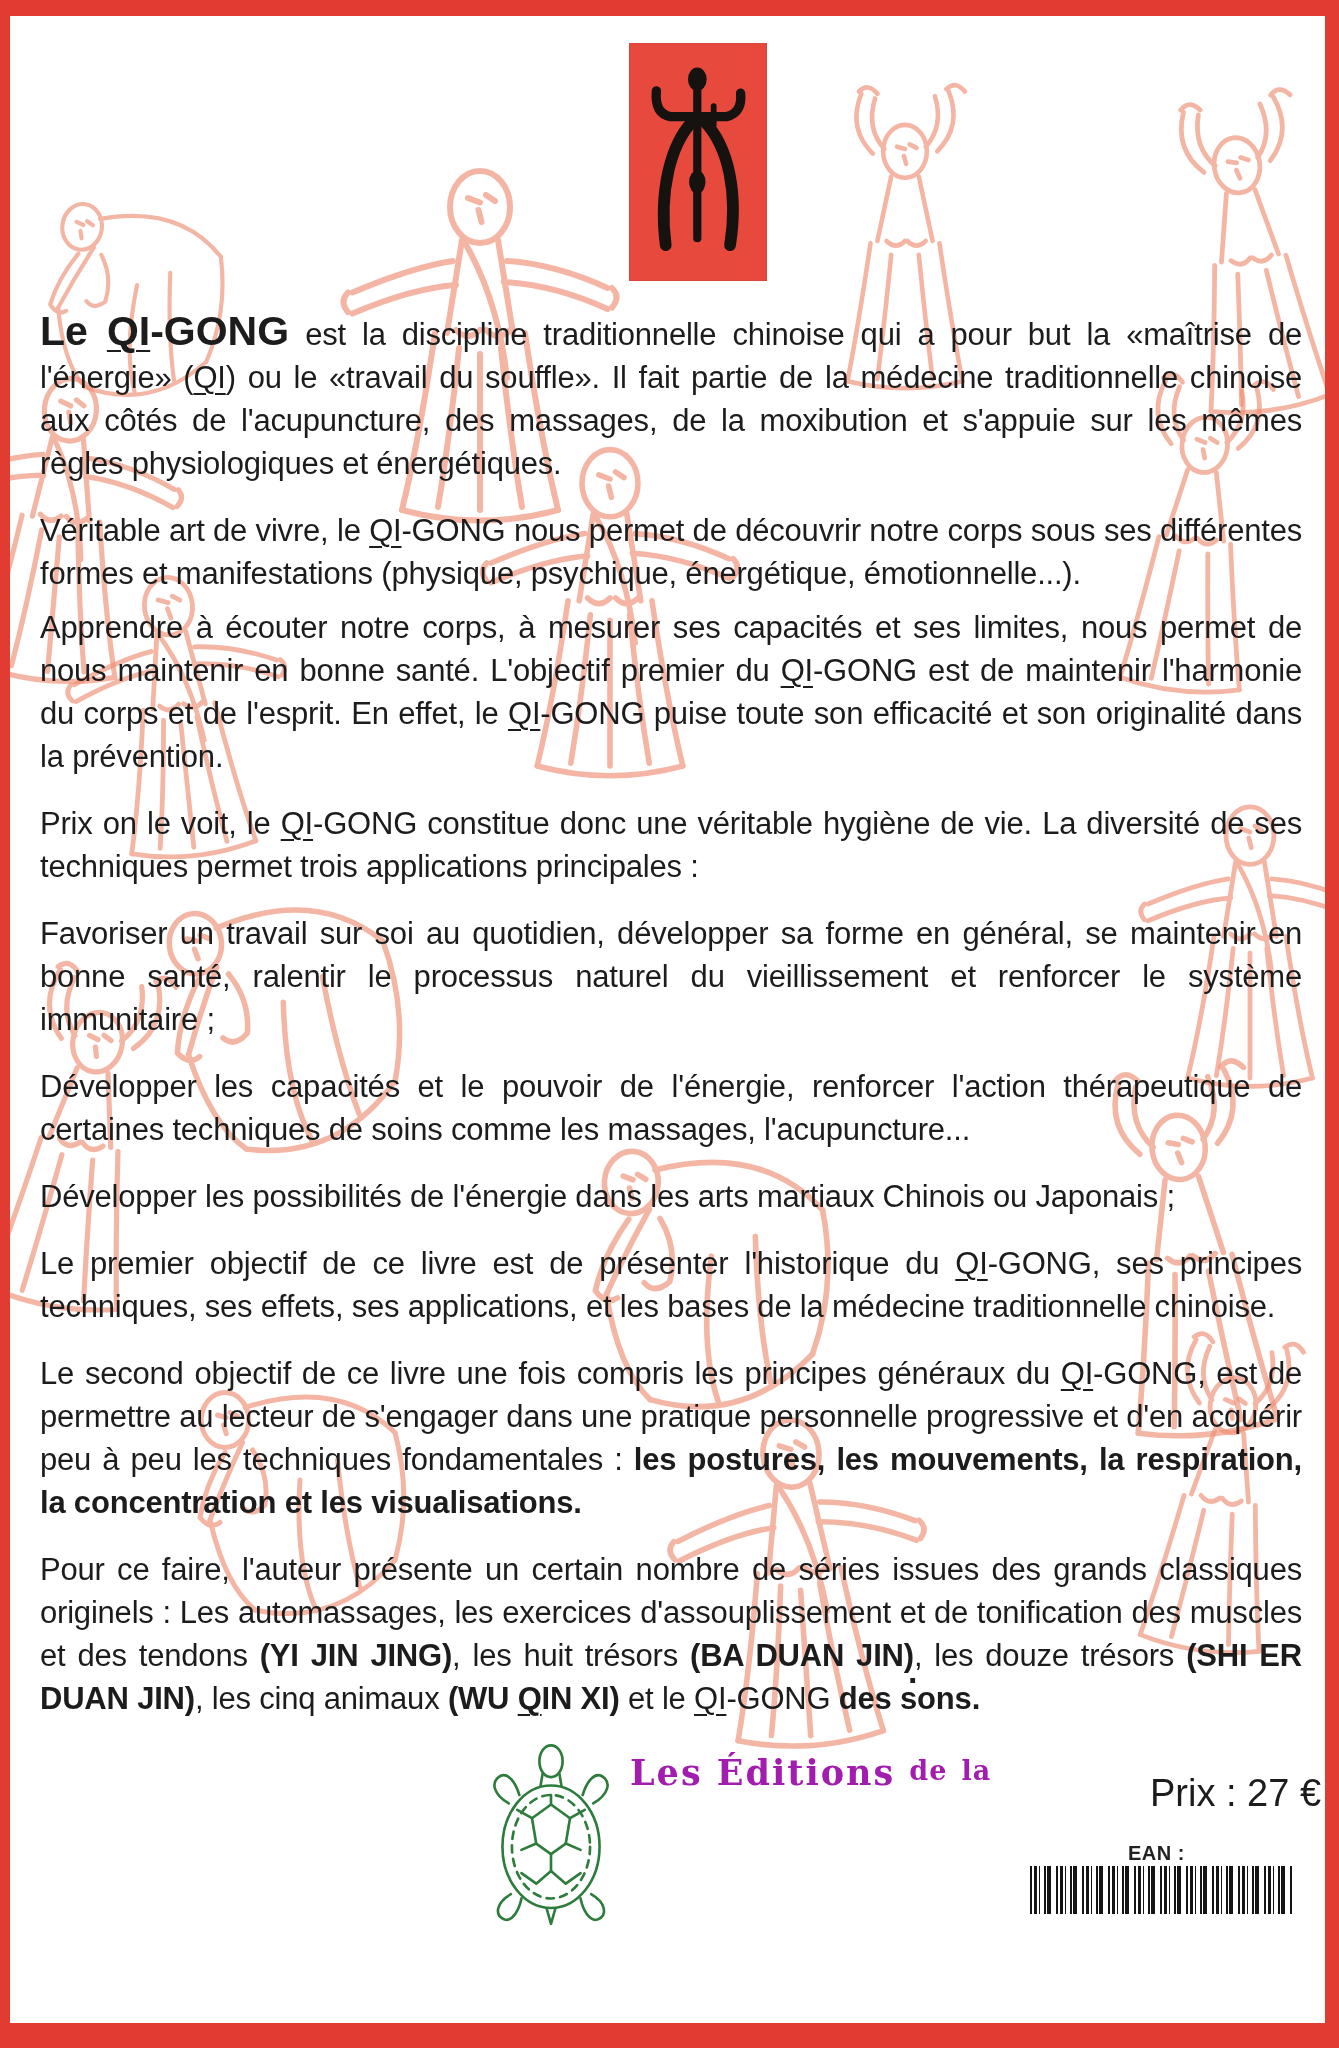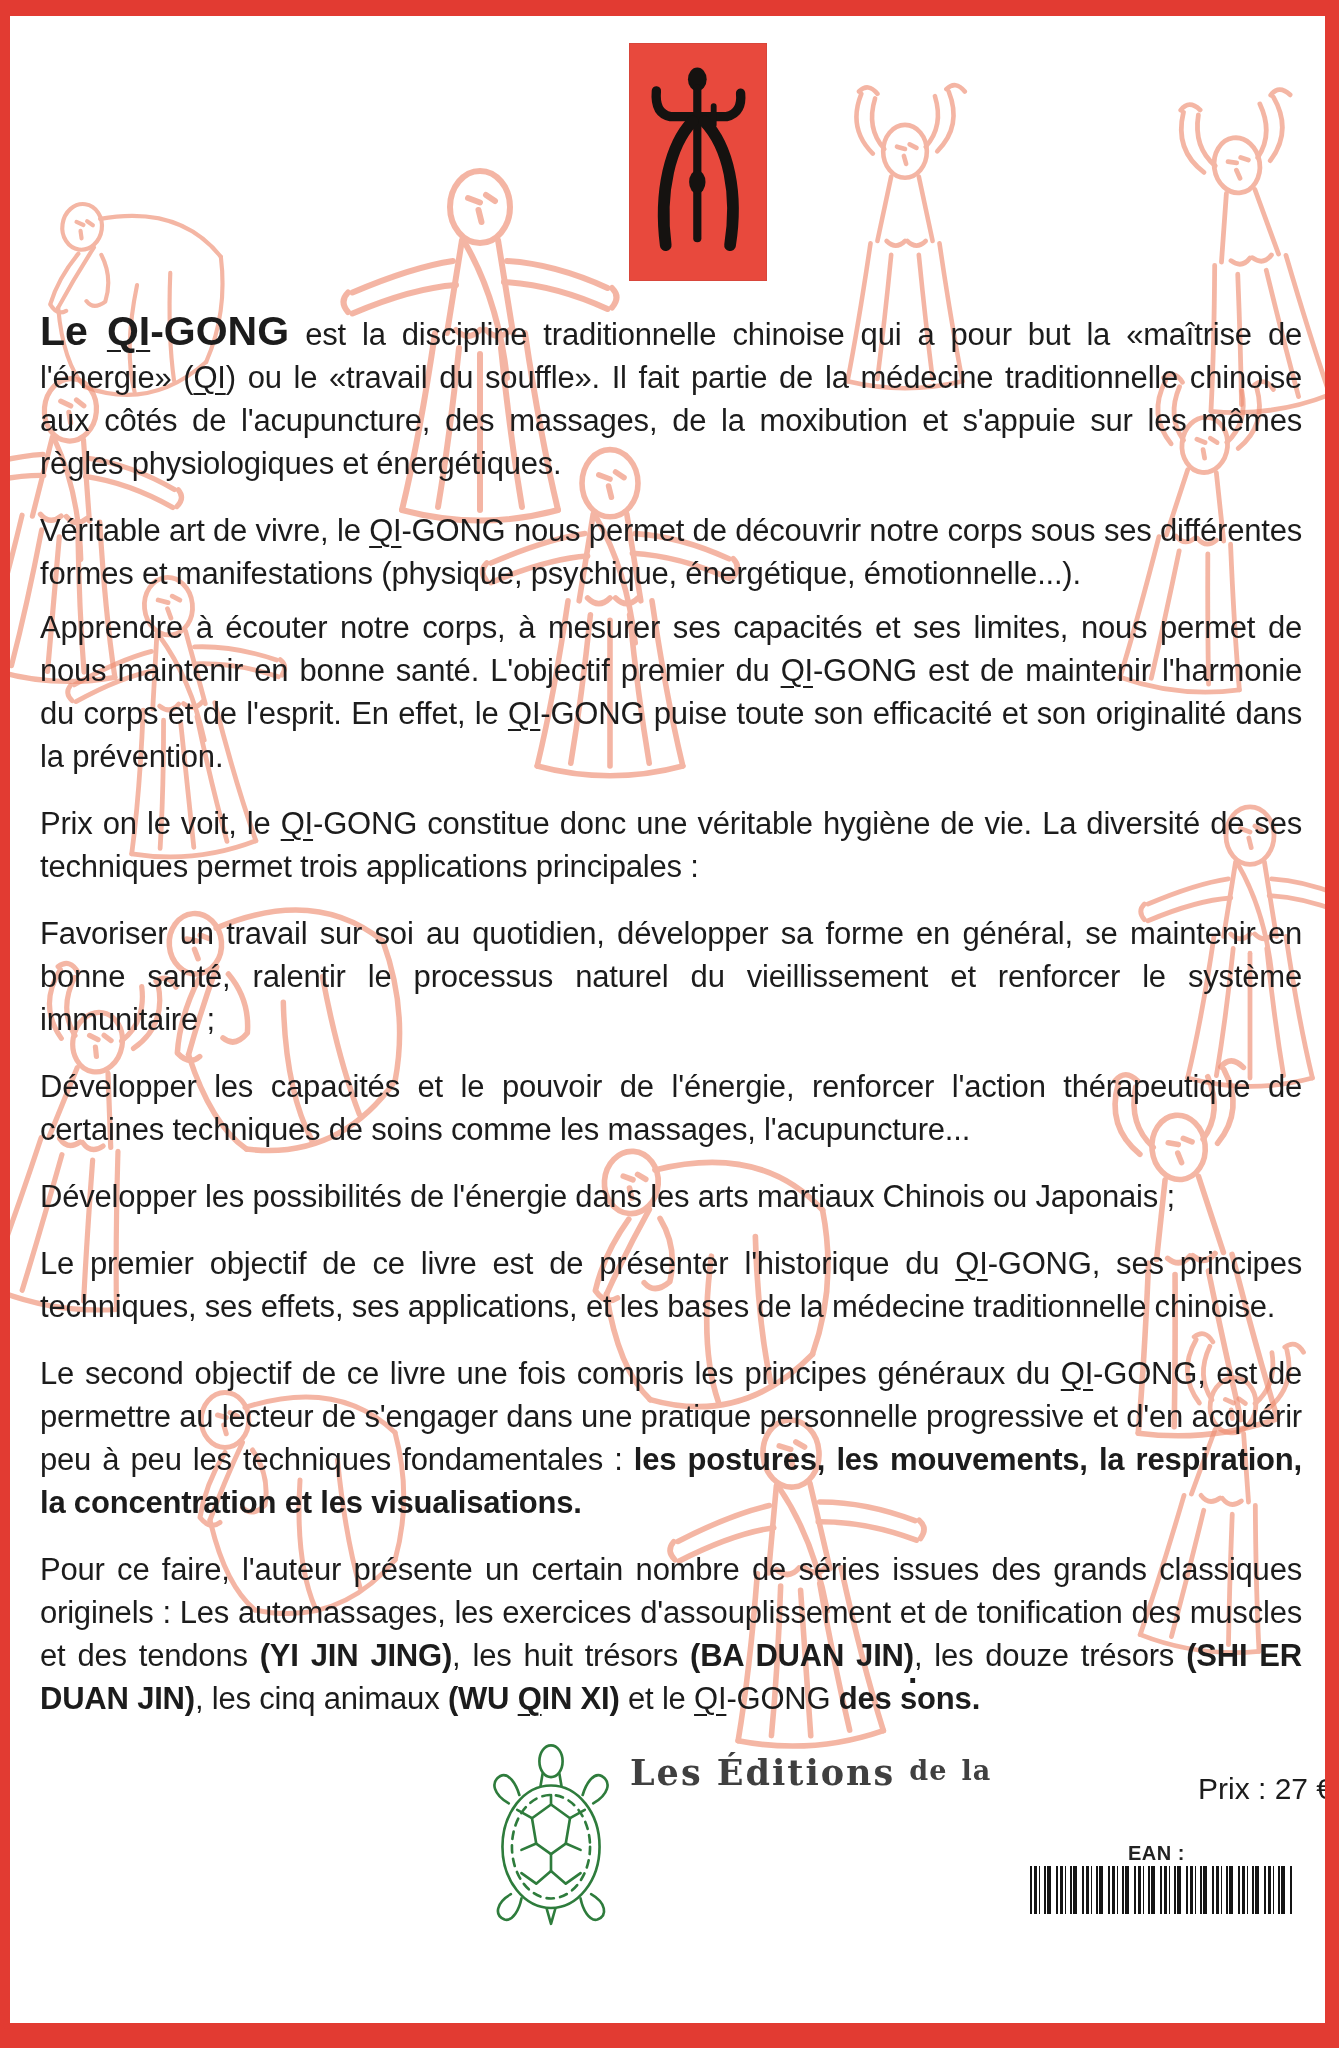--- a/index.html
+++ b/index.html
@@ -21,26 +21,26 @@
   .para.tight-bottom{margin-bottom:11px;}
   .para.tight-top{margin-top:0;}
   .para .b{font-weight:700;}
   .para .u{text-decoration:underline;text-decoration-thickness:2px;text-underline-offset:5px;}
   .para .lg{font-size:41px;letter-spacing:0;}
   .stray{position:absolute;left:908px;top:1652px;z-index:4;font-size:34px;font-weight:700;}
   
   .isbn{position:absolute;left:35px;top:1862px;font-size:34px;letter-spacing:.5px;z-index:4;}
   .logo{position:absolute;left:482px;top:1738px;z-index:4;display:flex;align-items:flex-start;}
   .logo svg{width:138px;height:190px;flex:0 0 auto;}
-  .logo-text{margin-left:10px;color:#404040;font-family:"DejaVu Serif",serif;font-weight:700;}
+  .logo-text{margin-left:10px;color:#a21caf;font-family:"DejaVu Serif",serif;font-weight:700;}
   .pub-l1{font-size:35px;letter-spacing:2px;margin-top:14px;}
   .pub-l1 .sm{font-size:27px;vertical-align:5px;letter-spacing:1px;}
   .pub-l2{font-size:54px;letter-spacing:2px;margin-top:-4px;}
   .pub-l2 .sm{font-size:30px;vertical-align:16px;}
-  .price{position:absolute;left:1150px;top:1772px;font-size:30px;z-index:4;margin-left:48px;}
+  .price{position:absolute;left:1150px;top:1772px;font-size:38px;z-index:4;}
   .ean{position:absolute;left:1128px;top:1842px;font-size:20px;font-weight:700;letter-spacing:.5px;z-index:4;color:#222;}
   .barcode{position:absolute;left:1030px;top:1866px;width:264px;height:48px;z-index:4;
     background:repeating-linear-gradient(90deg,#141414 0 2px,#ffffff 2px 4px,#141414 4px 7px,#ffffff 7px 9px,
                #141414 9px 10px,#ffffff 10px 14px,#141414 14px 16px,#ffffff 16px 17px,
                #141414 17px 21px,#ffffff 21px 26px);}
 </style>
 </head>
 <body>
 
 <div class="page">

